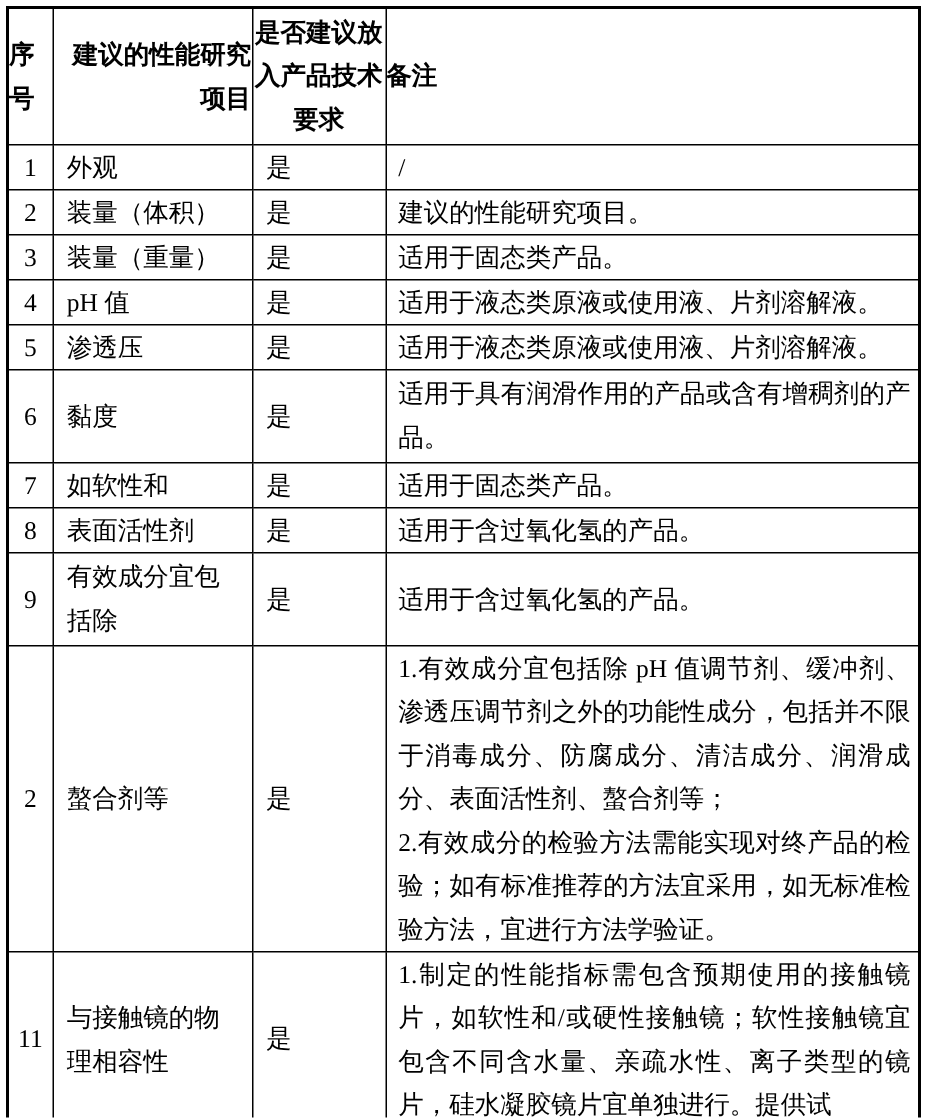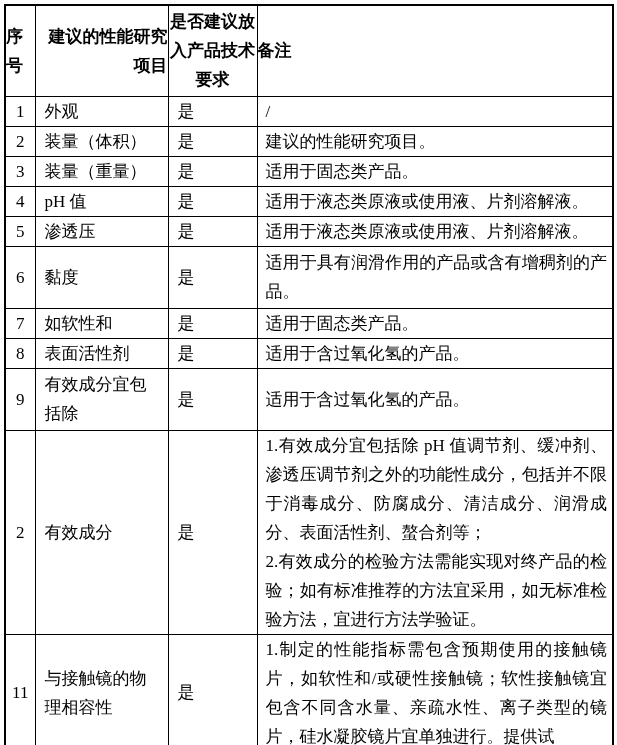--- a/index.html
+++ b/index.html
@@ -137,21 +137,21 @@
         <td class="c-remark">适用于含过氧化氢的产品。</td>
       </tr>
       <tr class="rh-m">
         <td class="c-no">9</td>
         <td class="c-item">有效成分宜包括除</td>
         <td class="c-inc">是</td>
         <td class="c-remark">适用于含过氧化氢的产品。</td>
       </tr>
       <tr class="rh-xl">
         <td class="c-no">2</td>
-        <td class="c-item">有效成分</td>
+        <td class="c-item">螯合剂等</td>
         <td class="c-inc">是</td>
         <td class="c-remark">1.有效成分宜包括除 pH 值调节剂、缓冲剂、渗透压调节剂之外的功能性成分，包括并不限于消毒成分、防腐成分、清洁成分、润滑成分、表面活性剂、螯合剂等；
 2.有效成分的检验方法需能实现对终产品的检验；如有标准推荐的方法宜采用，如无标准检验方法，宜进行方法学验证。</td>
       </tr>
       <tr class="rh-l">
         <td class="c-no">11</td>
         <td class="c-item">与接触镜的物理相容性</td>
         <td class="c-inc">是</td>
         <td class="c-remark">1.制定的性能指标需包含预期使用的接触镜片，如软性和/或硬性接触镜；软性接触镜宜包含不同含水量、亲疏水性、离子类型的镜片，硅水凝胶镜片宜单独进行。提供试</td>
       </tr>

